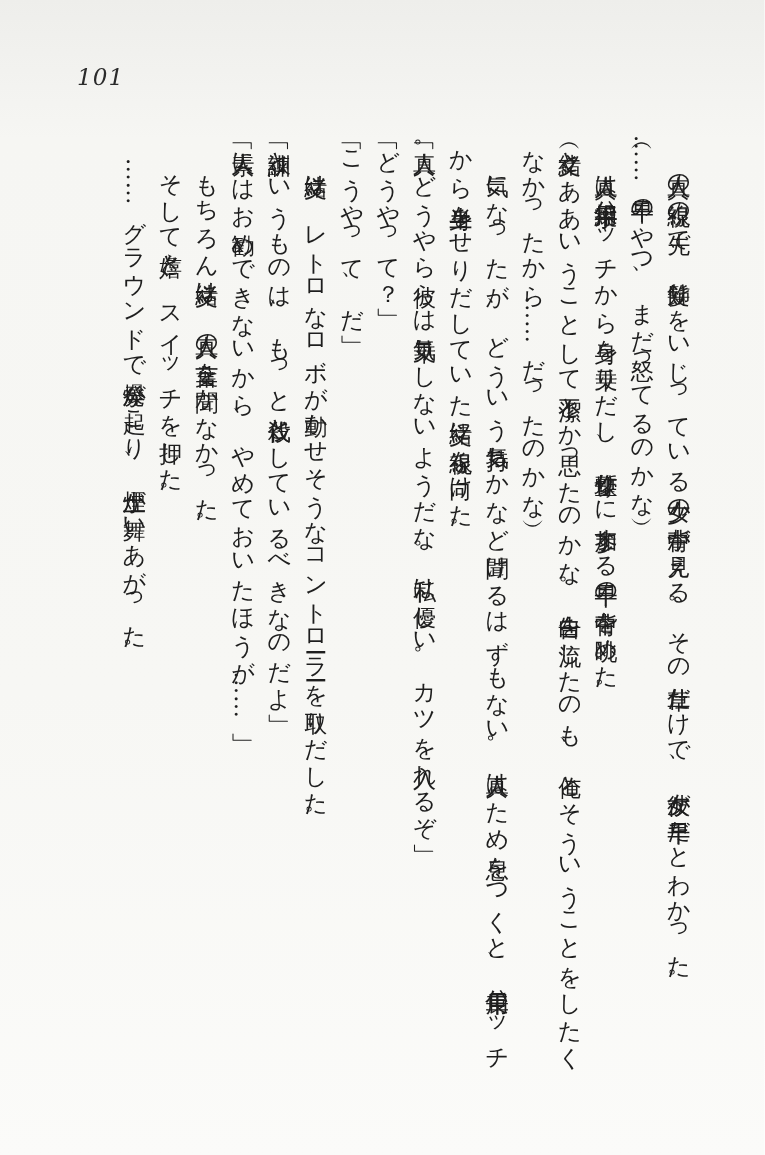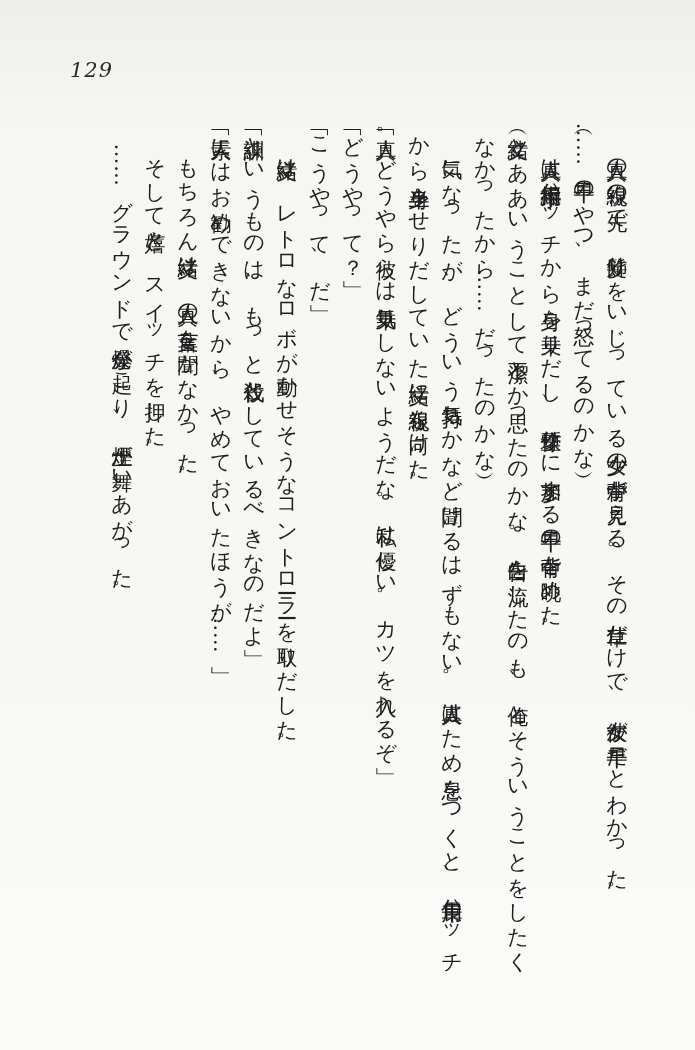--- a/index.html
+++ b/index.html
@@ -48,21 +48,21 @@
   .text-body p {
     margin: 0;
     padding: 0;
   }
 </style>
 </head>
 <body>
 
 <div class="page">
 
-  <div class="page-number">129</div>
+  <div class="page-number">101</div>
 
   <div class="text-body">
     <p>　真人の視線の先で、髪飾りをいじっている少女の背中が見える。その仕草だけで、彼女が千早だとわかった。</p>
     <p>（……千早のやつ、まだ怒ってるのかな）</p>
     <p>　真人は操縦手用ハッチから身を乗りだし、塹壕作りに参加する千早の背中を眺めた。</p>
     <p>（文緒とああいうことして不潔とか思ったのかな。告白を流したのも、俺とそういうことをしたくなかったから……だったのかな）</p>
     <p>　気になったが、どういう気持ちかなど聞けるはずもない。真人はため息をつくと、車長用ハッチから上半身をせりだしていた文緒に視線を向けた。</p>
     <p>「真人。どうやら彼らは気乗りしないようだな。私は優しい。カツを入れるぞ」</p>
     <p>「どうやって？」</p>
     <p>「こうやって、だ」</p>

